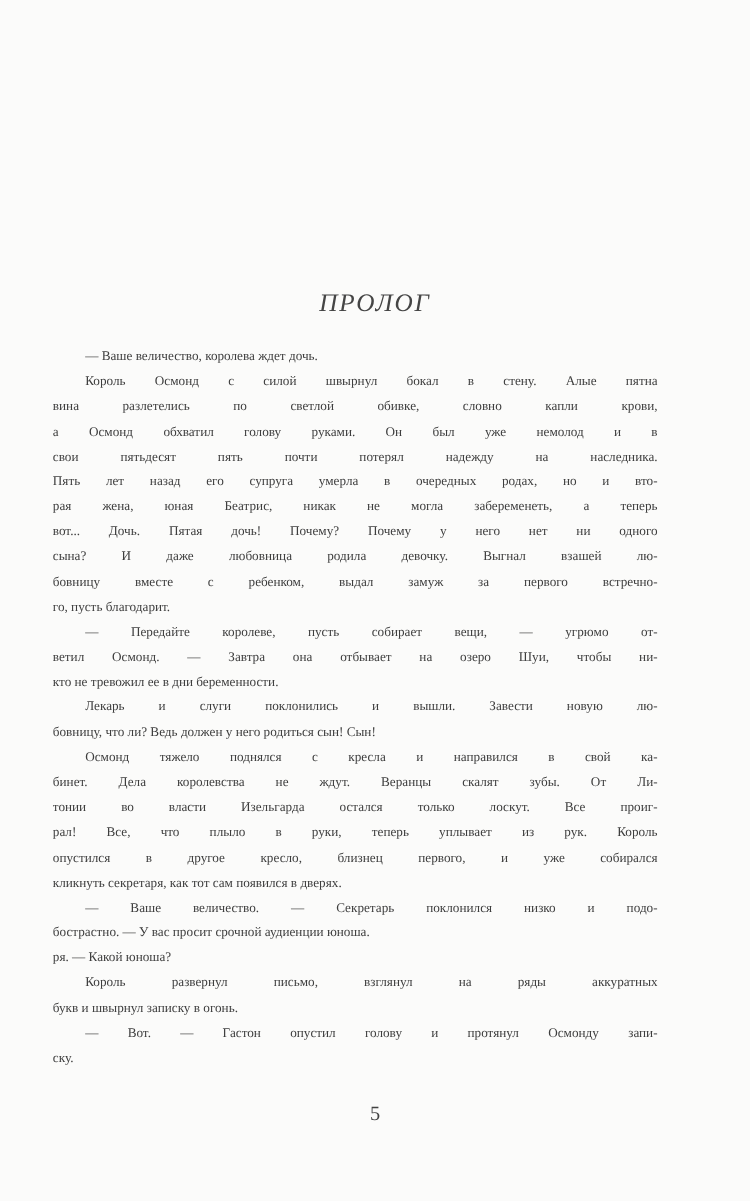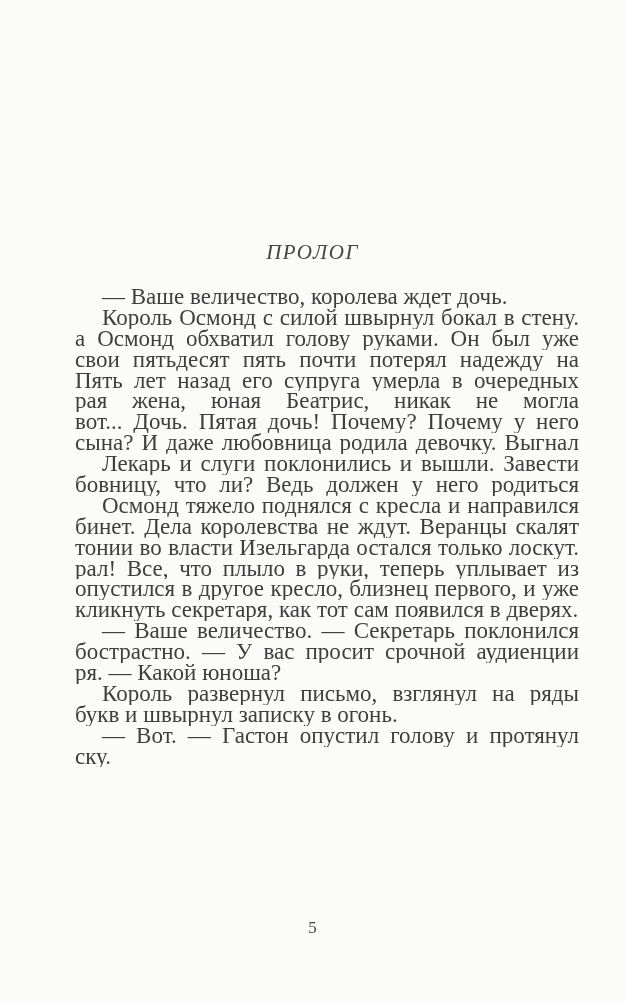--- a/index.html
+++ b/index.html
@@ -27,23 +27,23 @@
     font-size: 21px;
     font-weight: normal;
     font-style: italic;
     letter-spacing: 1.5px;
     line-height: 28px;
     color: #454545;
   }
   .text-block {
     position: absolute;
     top: 287px;
-    left: 75px;
+    left: 44px;
     width: 504px;
-    font-size: 23px;
+    font-size: 11px;
   }
   .para {
     margin: 0;
     padding: 0;
   }
   .line {
     height: 20.9px;
     line-height: 20.9px;
     text-align: justify;
     text-align-last: justify;
@@ -73,26 +73,34 @@
 
 <div class="page">
   <h1 class="title">ПРОЛОГ</h1>
 
   <div class="text-block" id="text-block">
       <div class="para">
         <div class="line first last">— Ваше величество, королева ждет дочь.</div>
       </div>
       <div class="para">
         <div class="line first">Король Осмонд с силой швырнул бокал в стену. Алые пятна</div>
+        <div class="line">вина разлетелись по светлой обивке, словно капли крови,</div>
         <div class="line">а Осмонд обхватил голову руками. Он был уже немолод и в</div>
         <div class="line">свои пятьдесят пять почти потерял надежду на наследника.</div>
         <div class="line">Пять лет назад его супруга умерла в очередных родах, но и вто-</div>
         <div class="line">рая жена, юная Беатрис, никак не могла забеременеть, а теперь</div>
         <div class="line">вот... Дочь. Пятая дочь! Почему? Почему у него нет ни одного</div>
         <div class="line">сына? И даже любовница родила девочку. Выгнал взашей лю-</div>
+        <div class="line">бовницу вместе с ребенком, выдал замуж за первого встречно-</div>
+        <div class="line last">го, пусть благодарит.</div>
+      </div>
+      <div class="para">
+        <div class="line first">— Передайте королеве, пусть собирает вещи, — угрюмо от-</div>
+        <div class="line">ветил Осмонд. — Завтра она отбывает на озеро Шуи, чтобы ни-</div>
+        <div class="line last">кто не тревожил ее в дни беременности.</div>
       </div>
       <div class="para">
         <div class="line first">Лекарь и слуги поклонились и вышли. Завести новую лю-</div>
         <div class="line last">бовницу, что ли? Ведь должен у него родиться сын! Сын!</div>
       </div>
       <div class="para">
         <div class="line first">Осмонд тяжело поднялся с кресла и направился в свой ка-</div>
         <div class="line">бинет. Дела королевства не ждут. Веранцы скалят зубы. От Ли-</div>
         <div class="line">тонии во власти Изельгарда остался только лоскут. Все проиг-</div>
         <div class="line">рал! Все, что плыло в руки, теперь уплывает из рук. Король</div>

